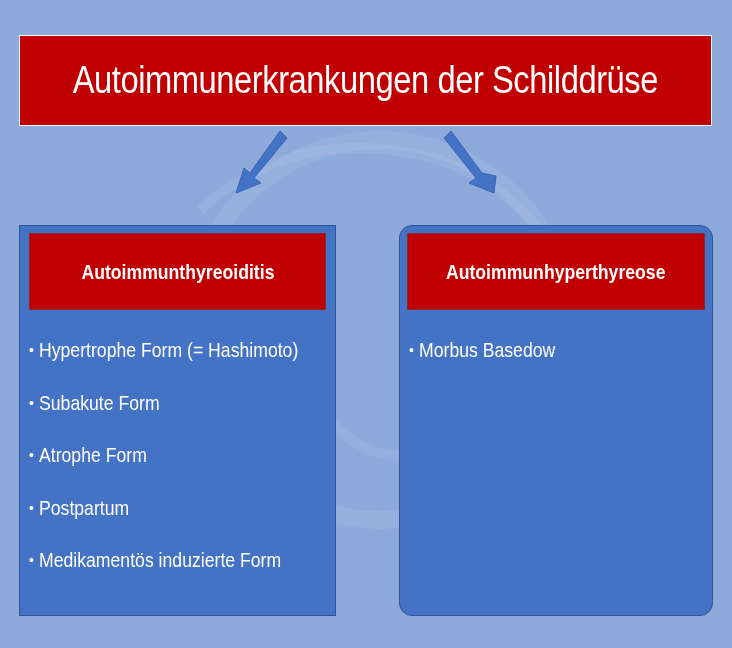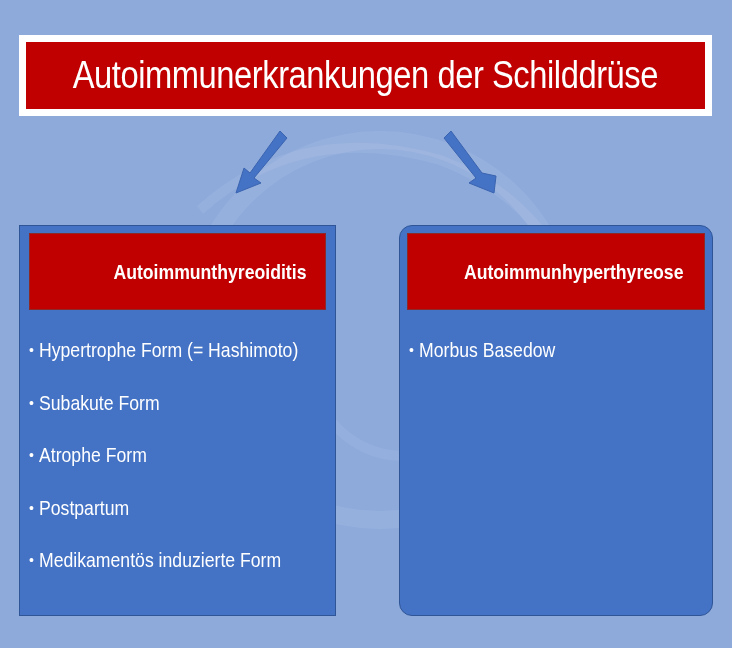--- a/index.html
+++ b/index.html
@@ -3,37 +3,37 @@
 <meta charset="utf-8">
 <style>
   html, body { margin:0; padding:0; }
   body {
     width:732px; height:648px; position:relative; overflow:hidden;
     background:#8eaadb;
     font-family:"Liberation Sans", "DejaVu Sans", sans-serif;
   }
   .watermark { position:absolute; left:0; top:0; width:732px; height:648px; pointer-events:none; }
   .title-box {
-    position:absolute; left:19px; top:35px; width:693px; height:81px;
-    background:#c00000; border:7px solid #ffffff; box-sizing:border-box;
+    position:absolute; left:19px; top:35px; width:693px; height:91px;
+    background:#c00000; border:1px solid #ffffff; box-sizing:border-box;
     display:flex; align-items:center; justify-content:center;
     color:#ffffff; font-size:38px; letter-spacing:-0.5px;
     transform-origin:center; 
   }
   .title-box span { display:inline-block; transform:scaleX(0.86); white-space:nowrap; }
   .arrows { position:absolute; left:0; top:0; width:732px; height:648px; }
   .panel {
     position:absolute; background:#4472c4; border:1px solid #2f5597; box-sizing:border-box;
   }
   .panel.left { left:19px; top:225px; width:317px; height:391px; }
   .panel.right { left:399px; top:225px; width:314px; height:391px;border-radius:13px; }
   .panel-header {
     position:absolute; top:7px; left:9px; right:9px; height:77px;
     background:#c00000; border:1px solid #8b2a2a; box-sizing:border-box;
-    display:flex; align-items:center; justify-content:flex-end;
+    display:flex; align-items:center; justify-content:center;
     color:#ffffff; font-weight:bold; font-size:21px;
   }
   .panel.right .panel-header { left:7px; right:7px; }
   .panel-header span { display:inline-block; transform:scaleX(0.84); white-space:nowrap; }
   ul.items {
     list-style:none; margin:0; padding:0;
     position:absolute; top:110px; left:4px; right:4px;
   }
   ul.items li {
     color:#ffffff; font-size:21px; height:52.5px; line-height:28px;

